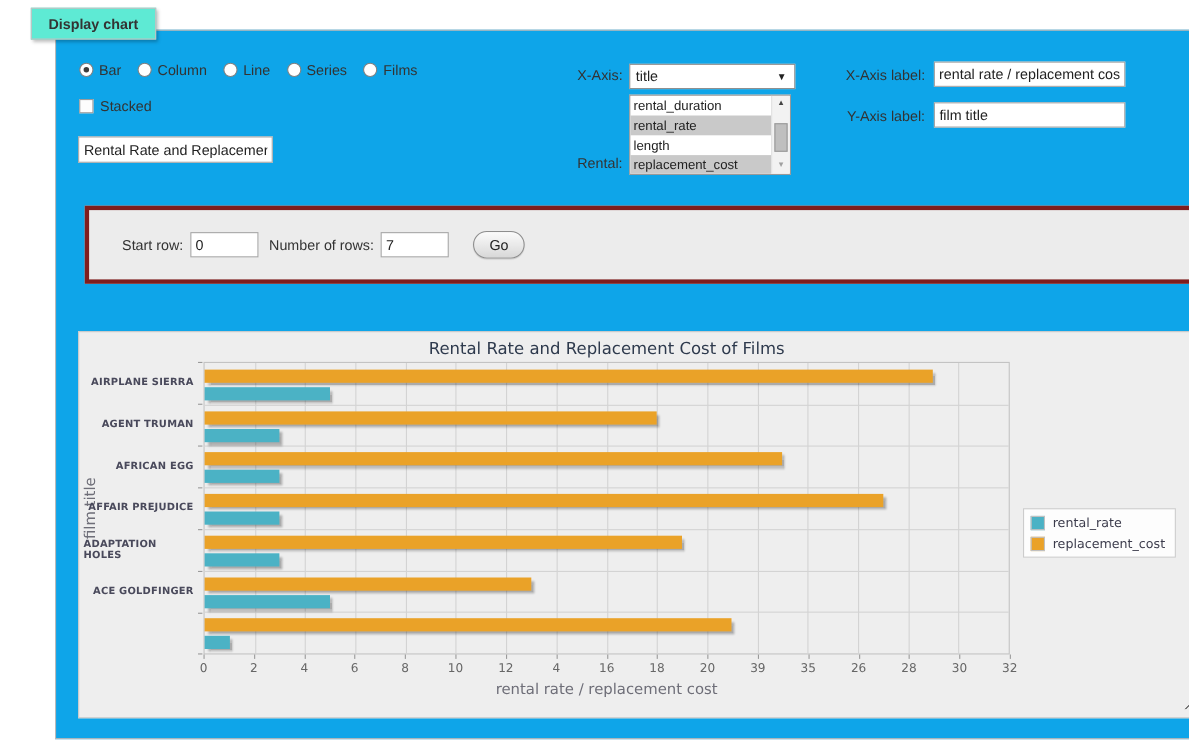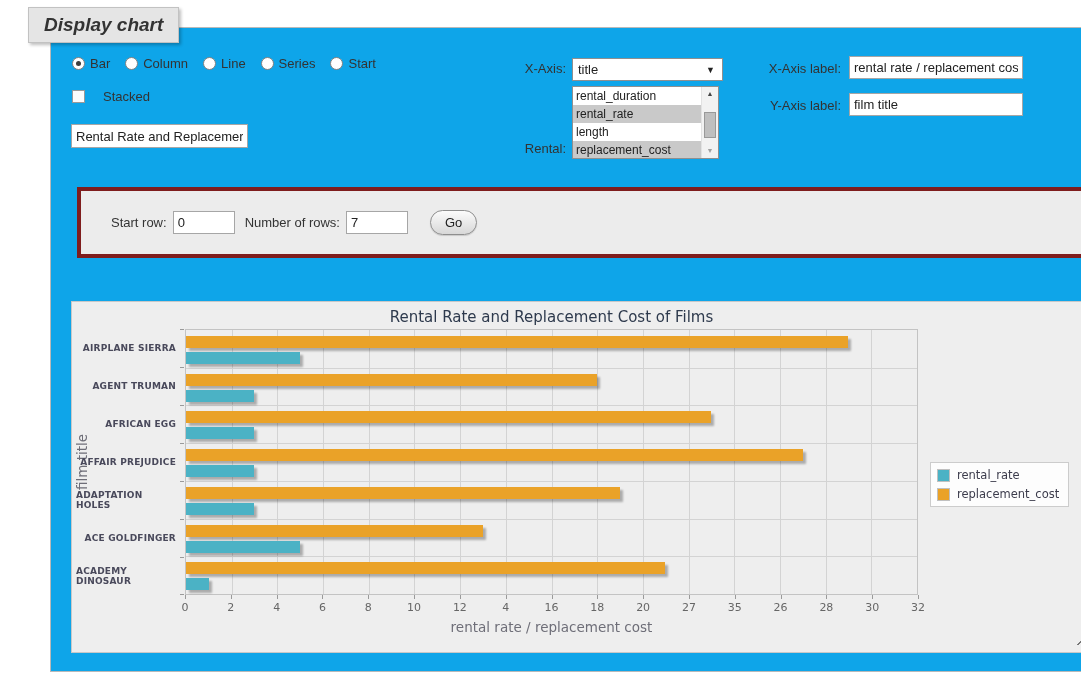--- a/index.html
+++ b/index.html
@@ -3,31 +3,31 @@
 <meta charset="utf-8">
 <style>
   * { margin:0; padding:0; box-sizing:border-box; }
   html,body { background:#fff; }
   .page { position:relative; width:1081px; height:681px; background:#fff;
           font-family:"Liberation Sans", sans-serif; font-size:13px; color:#333; overflow:hidden; }
 
   
   .fieldset { position:absolute; left:10px; top:27px; width:1060px; height:645px;
               background:#0ea5e9; border:1px solid #b9b9b9;margin-left:40px; }
-  .legend-box { position:absolute; left:28px; top:7px; padding:6px 15px; background:#e5e5e5;
+  .legend-box { position:absolute; left:28px; top:7px; padding:6px 15px; background:#5eead4;
                 border:1px solid #c2c2c2; box-shadow:2px 2px 3px rgba(0,0,0,.25);
-                font-weight:bold; font-size:19px; color:#333; z-index:5;font-style:italic; }
+                font-weight:bold; font-size:13px; color:#333; z-index:5; }
 
   
   .radio-row { position:absolute; left:21px; top:28px; display:flex; gap:15px; align-items:center; }
   .radio-item { display:flex; align-items:center; gap:5px; cursor:default; }
   .radio { width:13px; height:13px; border-radius:50%; border:1px solid #818181; background:#fff; position:relative; }
   .radio.checked::after { content:""; position:absolute; left:3px; top:3px; right:3px; bottom:3px;
                           border-radius:50%; background:#3d3d3d; }
-  .stacked-row { position:absolute; left:21px; top:61px; display:flex; align-items:center; gap:18px; }
+  .stacked-row { position:absolute; left:21px; top:61px; display:flex; align-items:center; gap:6px; }
   .checkbox { width:13px; height:13px; border:1px solid #9a9a9a; background:#fdfdfd; }
 
   .text-input { border:1px solid #a6a6a6; background:#fff; font-family:"Liberation Sans",sans-serif;
                 font-size:13px; color:#222; padding:2px 4px; }
   .title-input { position:absolute; left:20px; top:96px; width:177px; height:24px; }
 
   .form-label { position:absolute; text-align:right; color:#333; }
   .lbl-xaxis   { left:395px; top:33px;  width:120px; }
   .lbl-series  { left:395px; top:113px; width:120px; }
   .lbl-xlabel  { left:690px; top:33px;  width:100px; }
@@ -120,21 +120,21 @@
         <div class="radio-item">
           <span class="radio"></span>
           <span>Line</span>
         </div>
         <div class="radio-item">
           <span class="radio"></span>
           <span>Series</span>
         </div>
         <div class="radio-item">
           <span class="radio"></span>
-          <span>Start</span>
+          <span>Films</span>
         </div>
       </div>
 
     <div class="stacked-row">
       <span class="checkbox"></span>
       <span>Stacked</span>
     </div>
 
     <input class="text-input title-input" value="Rental Rate and Replacemer" style="">
 
@@ -176,21 +176,20 @@
     <div class="chart-panel">
       <div class="chart-title">Rental Rate and Replacement Cost of Films</div>
       <div class="y-axis-title">film title</div>
       <div class="y-labels">
           <div class="y-label" style="top: 14.2857%;">AGENT TRUMAN</div>
           <div class="y-label" style="top: 0%;">AIRPLANE SIERRA</div>
           <div class="y-label" style="top: 28.5714%;">AFRICAN EGG</div>
           <div class="y-label" style="top: 42.8571%;">AFFAIR PREJUDICE</div>
           <div class="y-label" style="top: 57.1429%;">ADAPTATION HOLES</div>
           <div class="y-label" style="top: 71.4286%;">ACE GOLDFINGER</div>
-          <div class="y-label" style="top: 85.7143%;">ACADEMY DINOSAUR</div>
         </div>
       <div class="y-ticks">
           <div class="y-tick" style="top: calc(0% + 0px);"></div>
           <div class="y-tick" style="top: calc(14.2857% + 0px);"></div>
           <div class="y-tick" style="top: calc(28.5714% + 0px);"></div>
           <div class="y-tick" style="top: calc(42.8571% + 0px);"></div>
           <div class="y-tick" style="top: calc(57.1429% + 0px);"></div>
           <div class="y-tick" style="top: calc(71.4286% + 0px);"></div>
           <div class="y-tick" style="top: calc(85.7143% + 0px);"></div>
           <div class="y-tick" style="top: calc(100% - 1px);"></div>
@@ -270,21 +269,21 @@
           <span class="x-tick-label" style="left: 6.25%;">2</span>
           <span class="x-tick-label" style="left: 12.5%;">4</span>
           <span class="x-tick-label" style="left: 18.75%;">6</span>
           <span class="x-tick-label" style="left: 25%;">8</span>
           <span class="x-tick-label" style="left: 31.25%;">10</span>
           <span class="x-tick-label" style="left: 37.5%;">12</span>
           <span class="x-tick-label" style="left: 43.75%;">4</span>
           <span class="x-tick-label" style="left: 50%;">16</span>
           <span class="x-tick-label" style="left: 56.25%;">18</span>
           <span class="x-tick-label" style="left: 62.5%;">20</span>
-          <span class="x-tick-label" style="left: 68.75%;">27</span>
+          <span class="x-tick-label" style="left: 68.75%;">39</span>
           <span class="x-tick-label" style="left: 75%;">35</span>
           <span class="x-tick-label" style="left: 81.25%;">26</span>
           <span class="x-tick-label" style="left: 87.5%;">28</span>
           <span class="x-tick-label" style="left: 93.75%;">30</span>
           <span class="x-tick-label" style="left: 100%;">32</span>
         </div>
       <div class="x-axis-title">rental rate / replacement cost</div>
       <div class="chart-legend">
           <div class="legend-row">
             <span class="legend-swatch" style="background: rgb(75, 178, 197);"></span>

